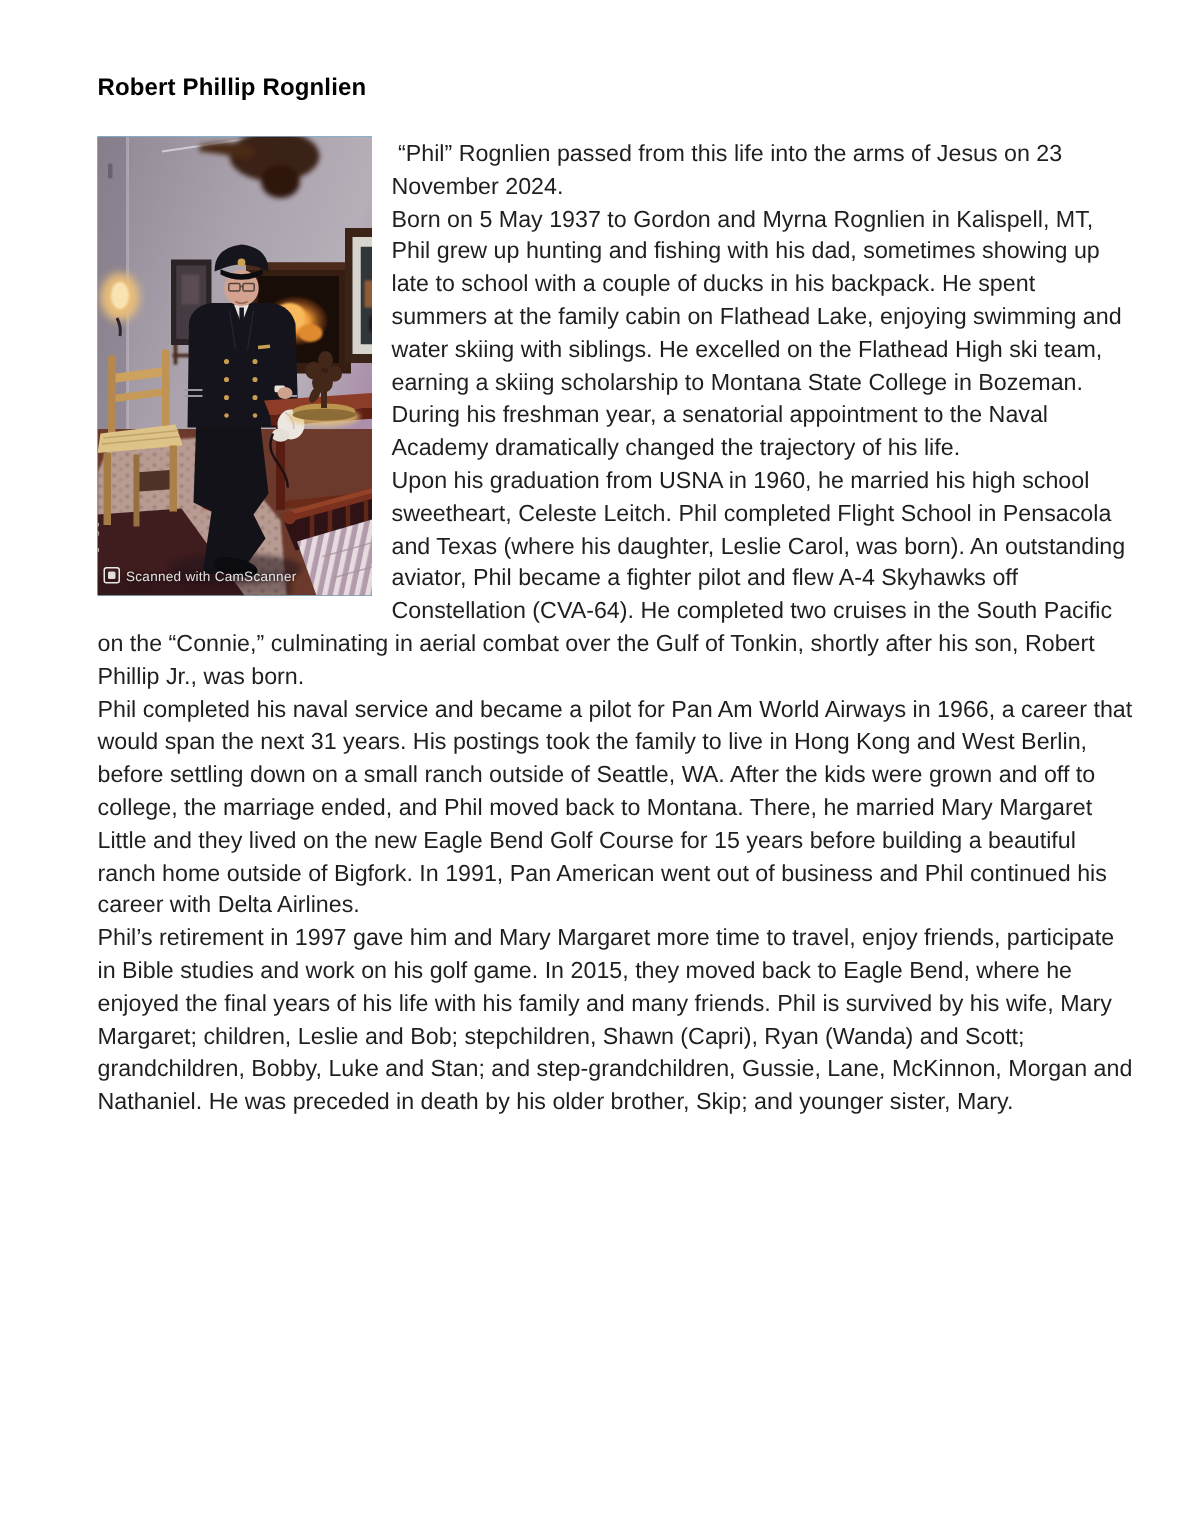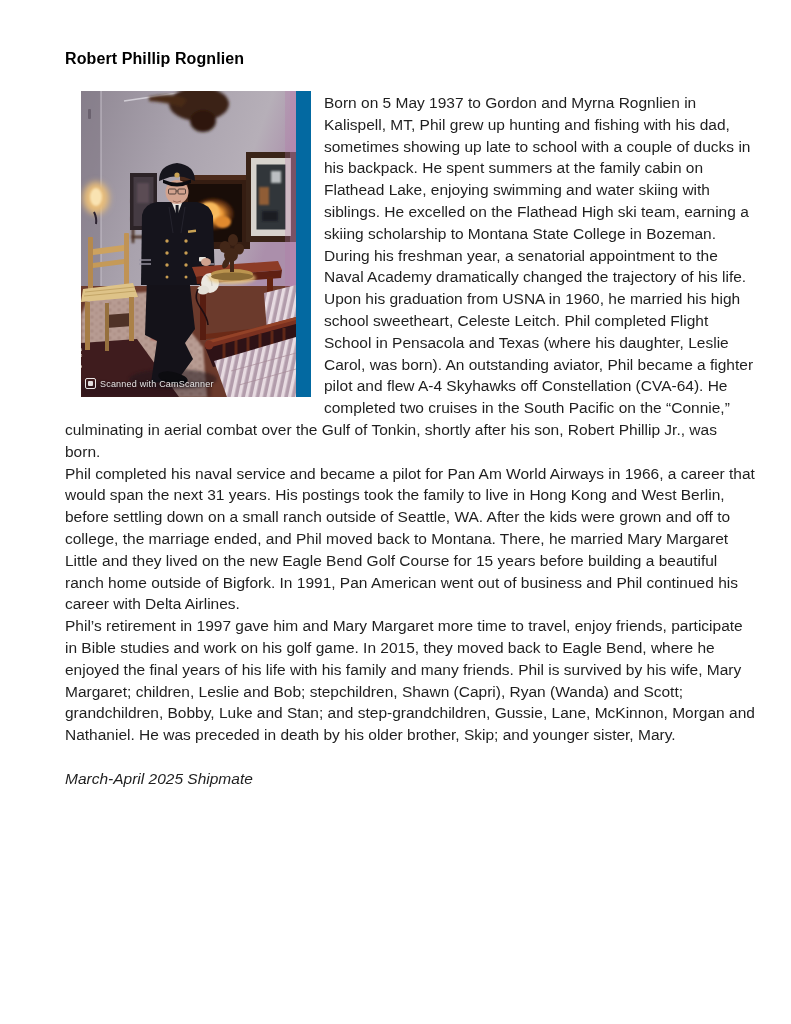--- a/index.html
+++ b/index.html
@@ -5,22 +5,22 @@
   html,body{margin:0;padding:0;}
   body{
     width:791px;height:1024px;background:#ffffff;overflow:hidden;
     font-family:"Liberation Sans", sans-serif;color:#1f1f1f;
   }
   .page{box-sizing:border-box;width:791px;height:1024px;padding:44px 36px 0 65px;}
   h1{font-size:16px;font-weight:700;color:#000;margin:6px 0 24px 0;letter-spacing:0.1px;}
   .article p.para{font-size:15.5px;line-height:21.8px;margin:0;white-space:pre-wrap;}
   .footer{font-size:15.5px;line-height:21.8px;font-style:italic;margin:22px 0 0 0;}
   .photo-wrap{
-    position:relative;float:left;width:230px;height:306px;
-    margin:-1px 13px 6px 16px;background:#0369a1;overflow:hidden;
+    position:relative;float:left;width:183px;height:306px;
+    margin:-1px 13px 6px 0;background:#0369a1;overflow:hidden;
   }
   .photo-wrap svg{display:block;}
   .watermark{
     position:absolute;left:4px;bottom:8px;display:flex;align-items:center;gap:4px;
     color:rgba(255,255,255,0.88);font-size:9px;letter-spacing:0.2px;white-space:nowrap;
     text-shadow:0 0 2px rgba(0,0,0,0.5);
   }
   .cam-icon{
     position:relative;width:9px;height:9px;border:1px solid rgba(255,255,255,0.9);
     border-radius:2px;flex:0 0 auto;
@@ -235,21 +235,21 @@
         <rect x="0" y="292" width="130" height="14" fill="#1c1016" opacity="0.35" filter="url(#b2)"></rect>
       </svg>
 
       <div class="date-stamp">1 30'</div>
       <div class="watermark">
         <span class="cam-icon"></span>
         <span class="cam-text">Scanned with CamScanner</span>
       </div>
     </div>
 
+    <p class="para"> “Phil” Rognlien passed from this life into the arms of Jesus on 23 November 2024.</p>
     <p class="para">Born on 5 May 1937 to Gordon and Myrna Rognlien in Kalispell, MT, Phil grew up hunting and fishing with his dad, sometimes showing up late to school with a couple of ducks in his backpack. He spent summers at the family cabin on Flathead Lake, enjoying swimming and water skiing with siblings. He excelled on the Flathead High ski team, earning a skiing scholarship to Montana State College in Bozeman. During his freshman year, a senatorial appointment to the Naval Academy dramatically changed the trajectory of his life.</p>
     <p class="para">Upon his graduation from USNA in 1960, he married his high school sweetheart, Celeste Leitch. Phil completed Flight School in Pensacola and Texas (where his daughter, Leslie Carol, was born). An outstanding aviator, Phil became a fighter pilot and flew A-4 Skyhawks off Constellation (CVA-64). He completed two cruises in the South Pacific on the “Connie,” culminating in aerial combat over the Gulf of Tonkin, shortly after his son, Robert Phillip Jr., was born.</p>
     <p class="para">Phil completed his naval service and became a pilot for Pan Am World Airways in 1966, a career that would span the next 31 years. His postings took the family to live in Hong Kong and West Berlin, before settling down on a small ranch outside of Seattle, WA. After the kids were grown and off to college, the marriage ended, and Phil moved back to Montana. There, he married Mary Margaret Little and they lived on the new Eagle Bend Golf Course for 15 years before building a beautiful ranch home outside of Bigfork. In 1991, Pan American went out of business and Phil continued his career with Delta Airlines.</p>
     <p class="para">Phil’s retirement in 1997 gave him and Mary Margaret more time to travel, enjoy friends, participate in Bible studies and work on his golf game. In 2015, they moved back to Eagle Bend, where he enjoyed the final years of his life with his family and many friends. Phil is survived by his wife, Mary Margaret; children, Leslie and Bob; stepchildren, Shawn (Capri), Ryan (Wanda) and Scott; grandchildren, Bobby, Luke and Stan; and step-grandchildren, Gussie, Lane, McKinnon, Morgan and Nathaniel. He was preceded in death by his older brother, Skip; and younger sister, Mary.</p>
   </div>
 
-  <p class="footer">March-April 2025 Shipmate</p>
 
 </div>
 
 </body></html>

